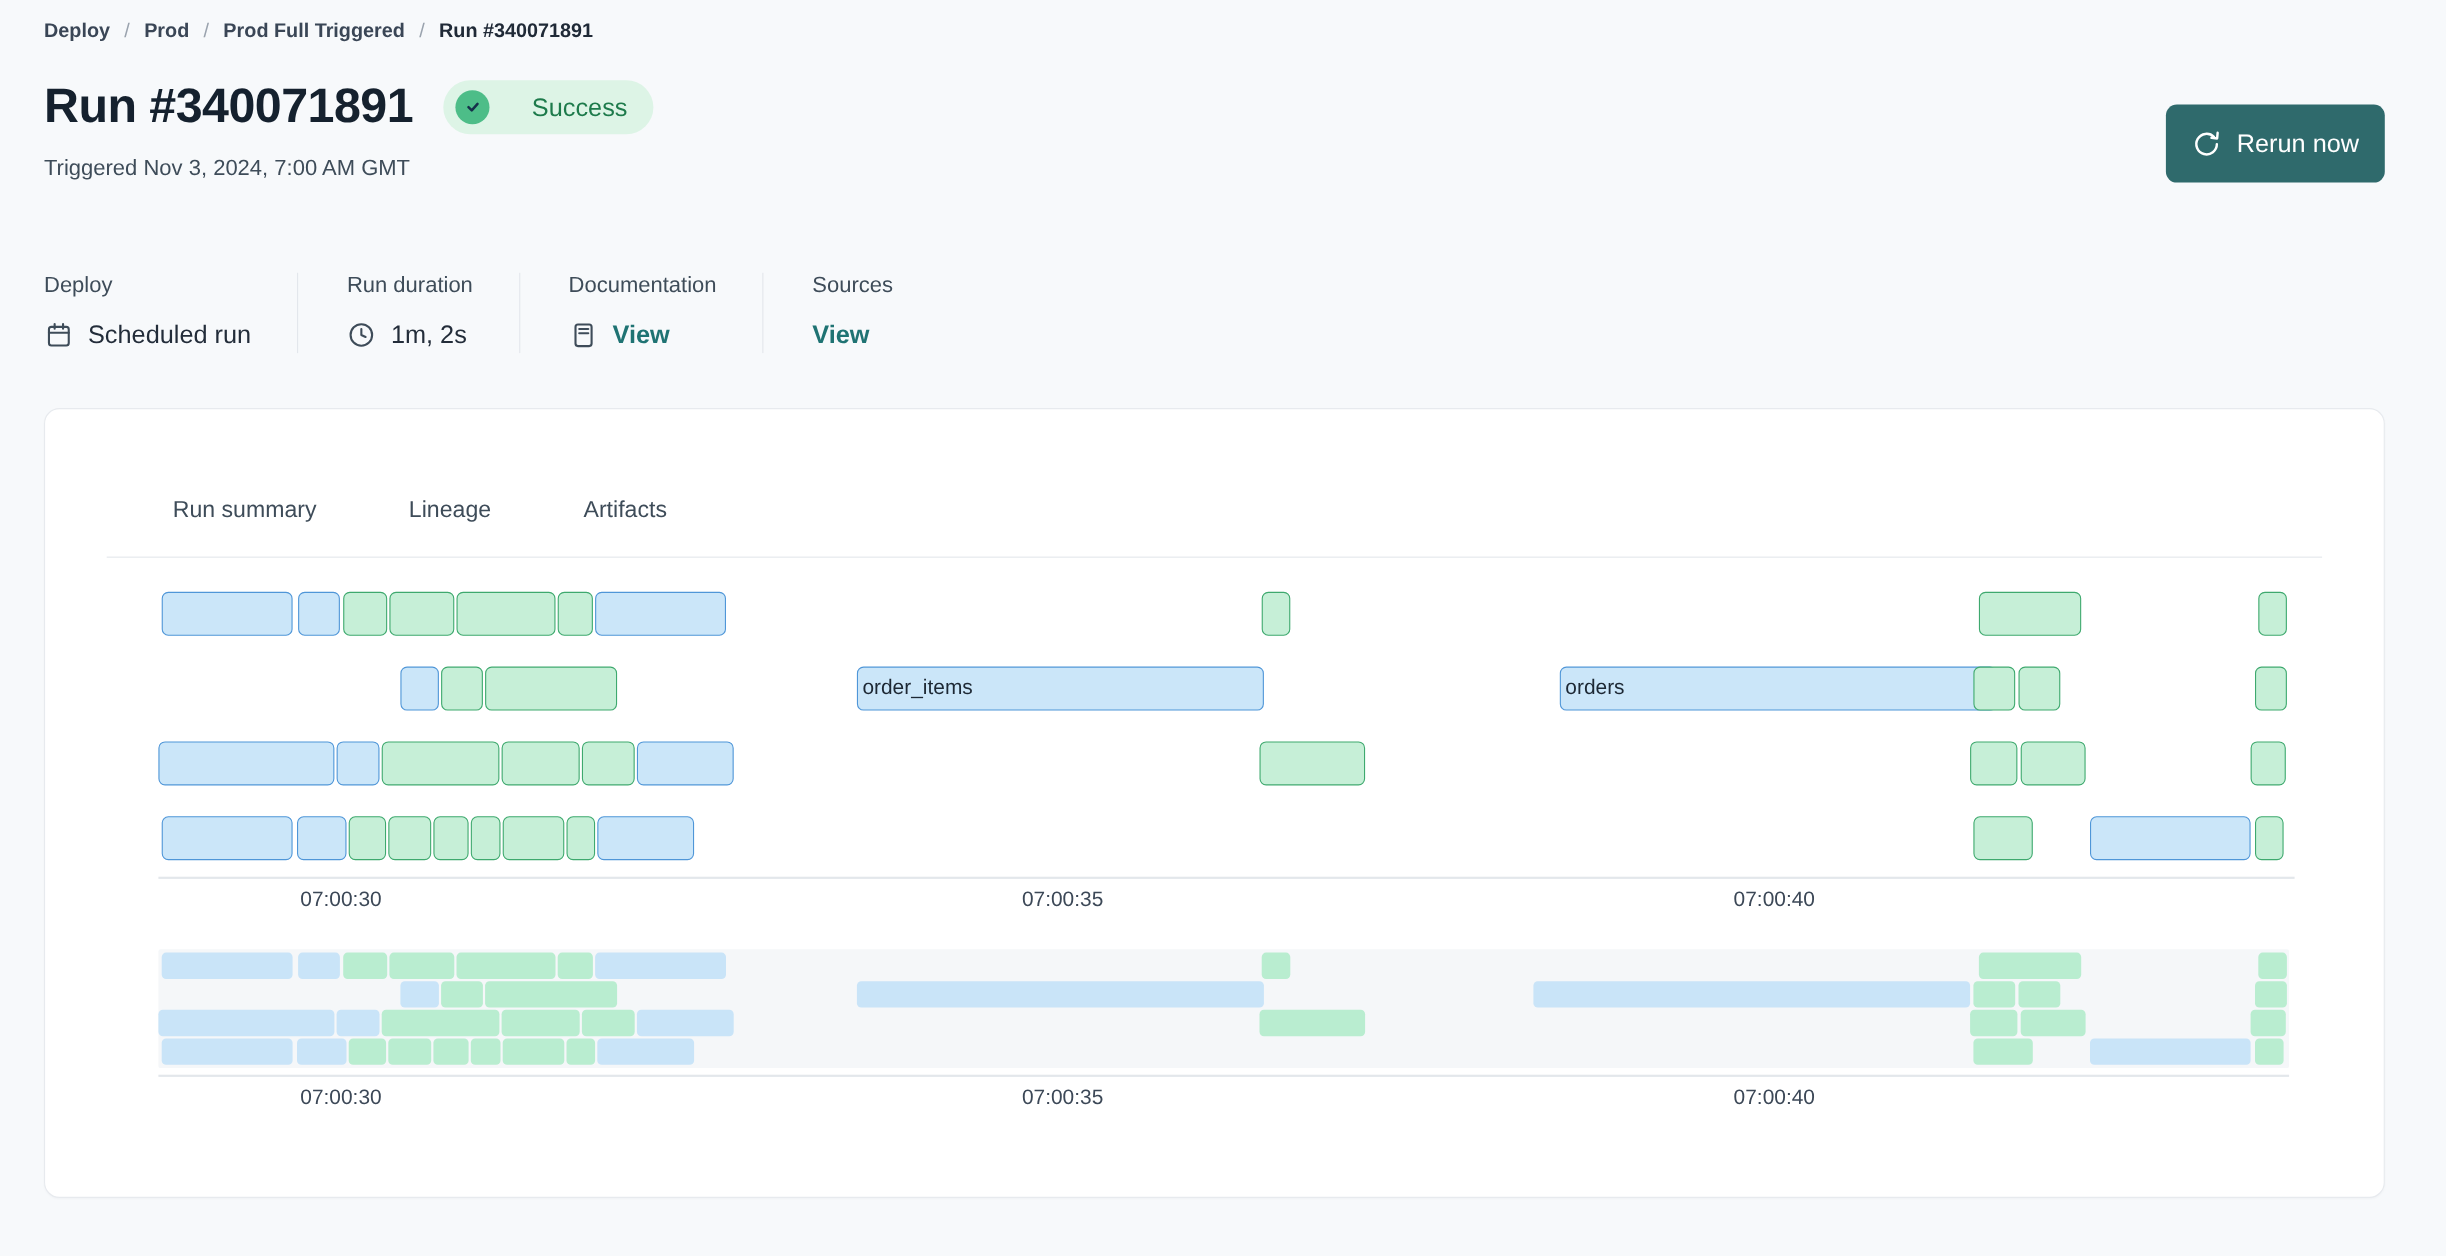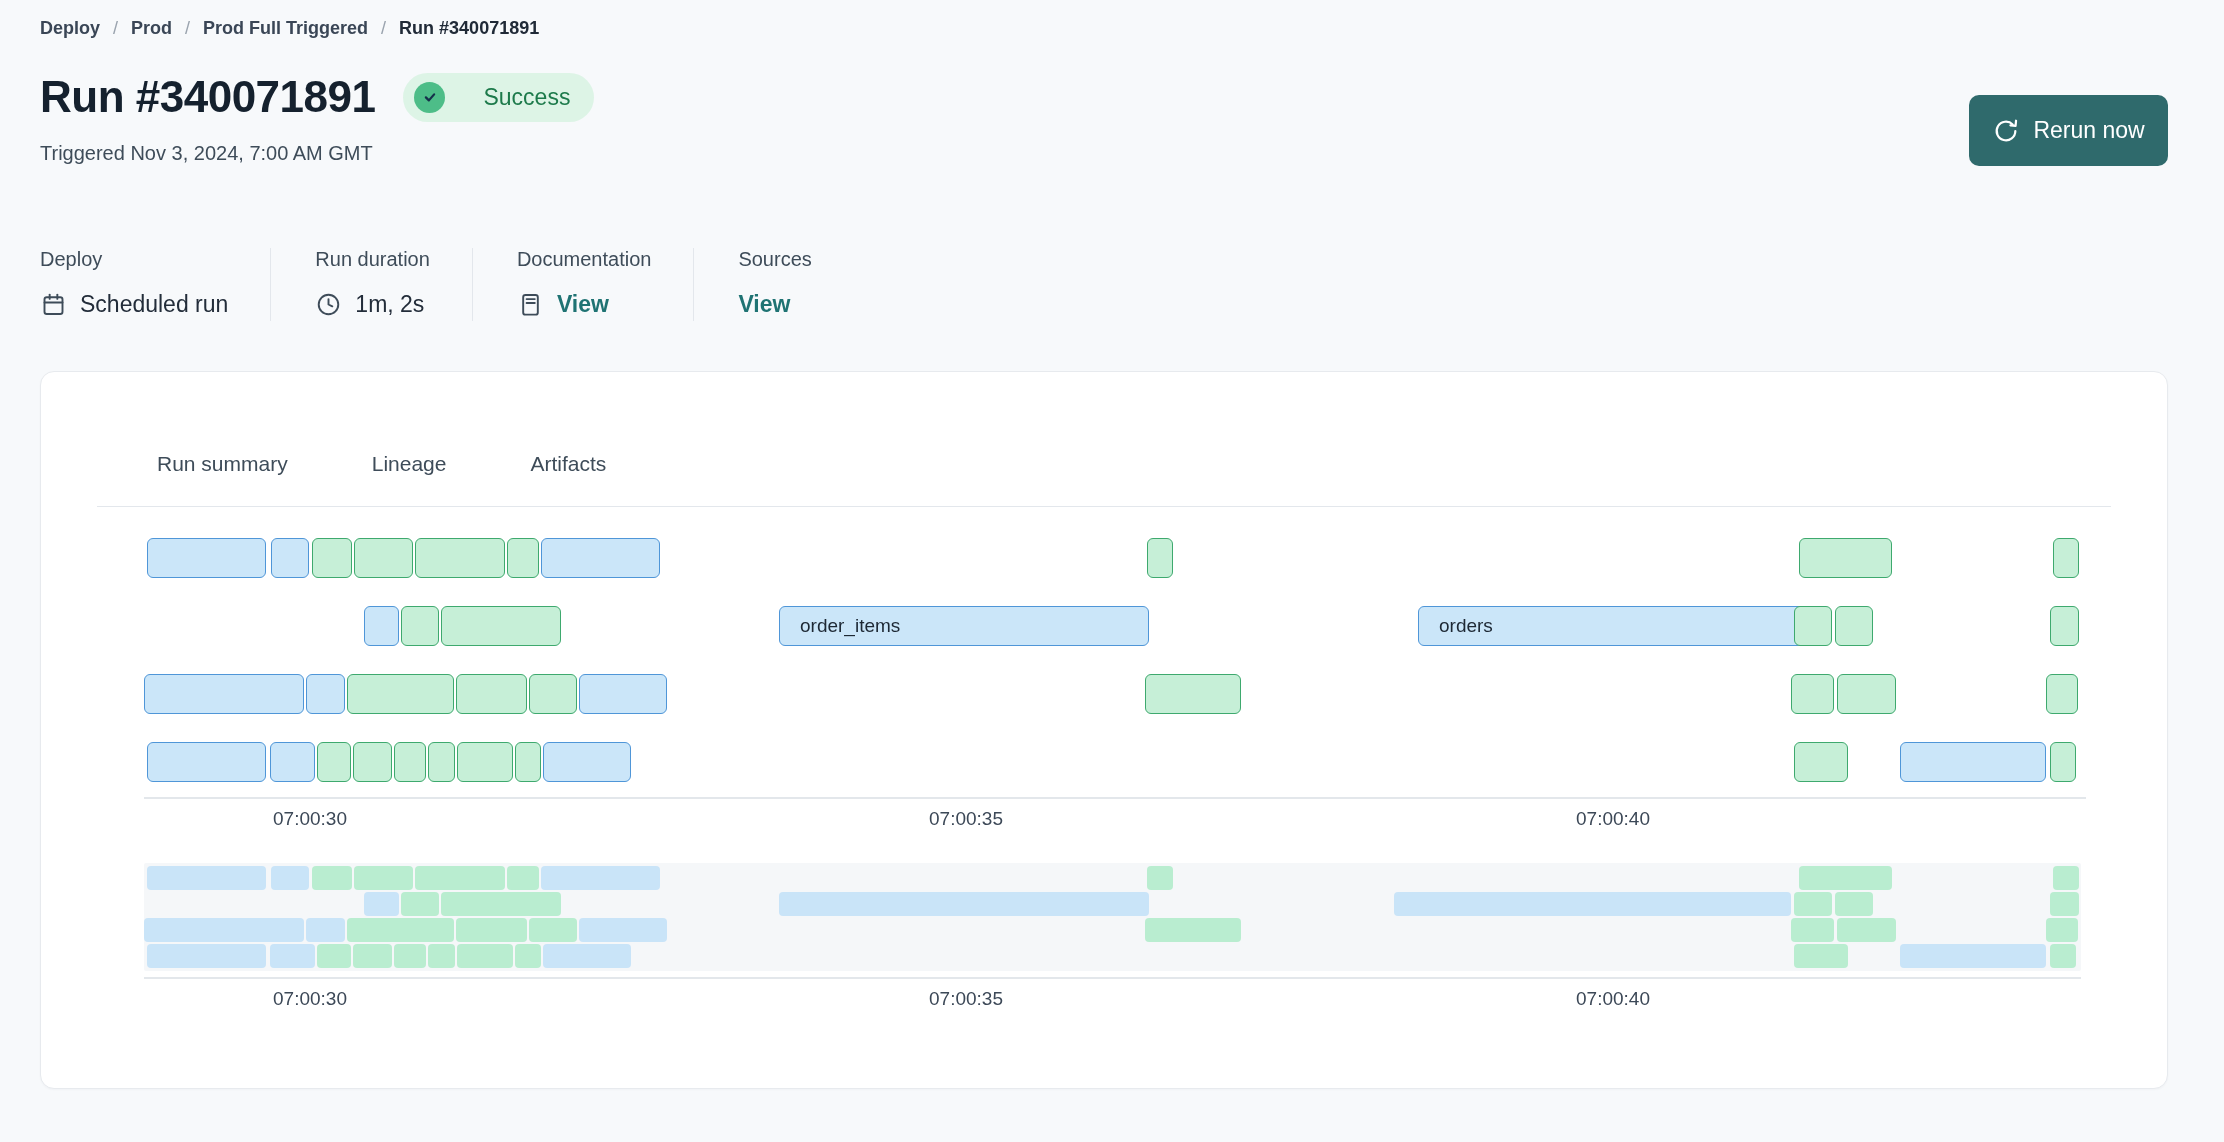--- a/index.html
+++ b/index.html
@@ -56,21 +56,21 @@
     box-shadow:0 2px 6px rgba(238,108,163,0.25);}
   .tab.active::after{content:"";position:absolute;left:4px;right:4px;bottom:0;height:3px;
     background:var(--teal_link);border-radius:2px;}
 
   
   .panel{padding:31px 0 0 103px;}
   .gantt{position:relative;width:1942px;height:244px;}
   .bar{position:absolute;border-radius:6px;border:1.5px solid;display:flex;align-items:center;}
   .bar.blue{background:var(--bar_blue_fill);border-color:var(--bar_blue_border);}
   .bar.green{background:var(--bar_green_fill);border-color:var(--bar_green_border);}
-  .bar-label{padding-left:20px;font-size:19px;color:#1d2834;white-space:nowrap;overflow:hidden;}
+  .bar-label{padding-left:4px;font-size:19px;color:#1d2834;white-space:nowrap;overflow:hidden;}
   .axis{width:1942px;height:2px;background:var(--axis_line);margin-top:15px;}
   .ticks{position:relative;width:1942px;height:30px;margin-top:9px;}
   .ticks span{position:absolute;transform:translateX(-50%);font-size:19px;color:#3c4857;white-space:nowrap;}
 
   
   .minimap{margin-top:25px;width:1937px;background:var(--mini_bg);padding:3px 0;border-radius:2px;}
   .mini-inner{position:relative;width:1937px;height:102px;}
   .mbar{position:absolute;border-radius:4px;}
   .mbar.blue{background:var(--mini_blue);}
   .mbar.green{background:var(--mini_green);}

